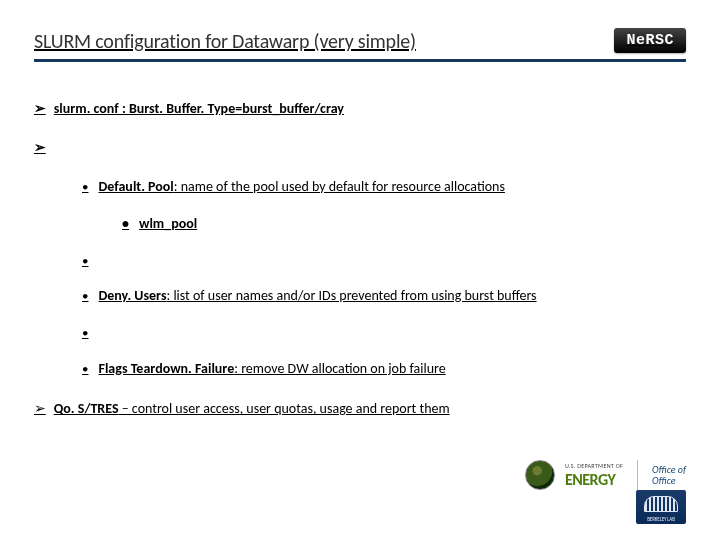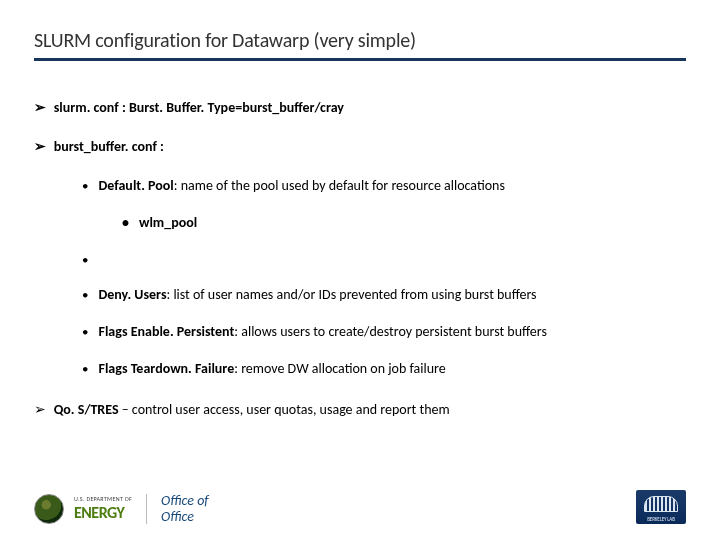--- a/index.html
+++ b/index.html
@@ -9,20 +9,21 @@
     background: #fff;
     font-family: Calibri, "Segoe UI", Arial, sans-serif;
     color: #000;
     position: relative;
     overflow: hidden;
   }
   .slide {
     padding: 28px 34px 16px 34px;
     position: relative;
     height: 100%;
+    text-decoration: underline;
   }
   .title-row {
     display: flex;
     align-items: center;
     justify-content: space-between;
     gap: 10px;
   }
   .title {
     font-size: 20px;
     font-weight: 400;
@@ -84,36 +85,37 @@
   }
   .term { font-weight: 700; }
   .footer {
     position: absolute;
     bottom: 16px;
     left: 34px;
     right: 34px;
     display: flex;
     align-items: flex-end;
     justify-content: space-between;
+    flex-direction: column;
   }
   .footer-left {
     display: flex;
     align-items: center;
     gap: 10px;
   }
   .doe-seal {
     width: 30px; height: 30px; border-radius: 50%;
     background: radial-gradient(circle at 40% 35%, #6a7a2f 0 18%, #3a5a1a 20% 60%, #0f2a0a 62% 100%);
     border: 1px solid #888;
   }
   .energy-block { display: flex; flex-direction: column; }
   .energy-small { font-size: 6px; color: #444; letter-spacing: 0.3px; }
   .energy-big { font-size: 16px; font-weight: 700; color: #4d7c0f; letter-spacing: -0.5px; }
   .vline { width: 1px; height: 30px; background: #bbb; margin: 0 4px; }
-  .office-sci { font-size: 14px; color: #1a4a7a; font-style: italic; line-height: 1.1; }
+  .office-sci { font-size: 10px; color: #1a4a7a; font-style: italic; line-height: 1.1; }
   .lbl-logo {
     width: 50px; height: 34px;
     background: linear-gradient(#1a3a6a, #0a2a5a);
     border-radius: 2px;
     position: relative;
     display:flex; align-items:flex-end; justify-content:center;
     padding-bottom:2px;
   }
   .lbl-building {
     width: 34px; height: 16px;
@@ -125,33 +127,33 @@
   }
   .lbl-text { font-size: 5px; color: #dde6f0; letter-spacing: -0.1px; text-align:center; }
 </style>
 </head>
 <body>
 
 <div class="slide">
 
   <div class="title-row">
     <div class="title">SLURM configuration for Datawarp (very simple)</div>
+    <div class="logo-badge">NeRSC</div>
   </div>
   <div class="underline"></div>
 
   <div class="content">
 
     <div class="arrow-item">
       <span class="arrow">➢</span>
       <span>slurm. conf : Burst. Buffer. Type=burst_buffer/cray</span>
     </div>
 
     <div class="arrow-item">
       <span class="arrow">➢</span>
-      <span>burst_buffer. conf :</span>
     </div>
 
     <div class="sub-list">
 
       <div class="sub-item">
         <span class="dot">•</span>
         <span><span class="term">Default. Pool</span><span>: name of the pool used by default for resource allocations</span></span>
       </div>
 
       <div class="sub-sub">
@@ -163,21 +165,20 @@
         <span class="dot">•</span>
       </div>
 
       <div class="sub-item">
         <span class="dot">•</span>
         <span><span class="term">Deny. Users</span><span>: list of user names and/or IDs prevented from using burst buffers</span></span>
       </div>
 
       <div class="sub-item">
         <span class="dot">•</span>
-        <span><span class="term">Flags Enable. Persistent</span><span>: allows users to create/destroy persistent burst buffers</span></span>
       </div>
 
       <div class="sub-item">
         <span class="dot">•</span>
         <span><span class="term">Flags Teardown. Failure</span><span>: remove DW allocation on job failure</span></span>
       </div>
 
     </div>
 
     <div class="arrow-item last-arrow" style="font-weight:400;">

